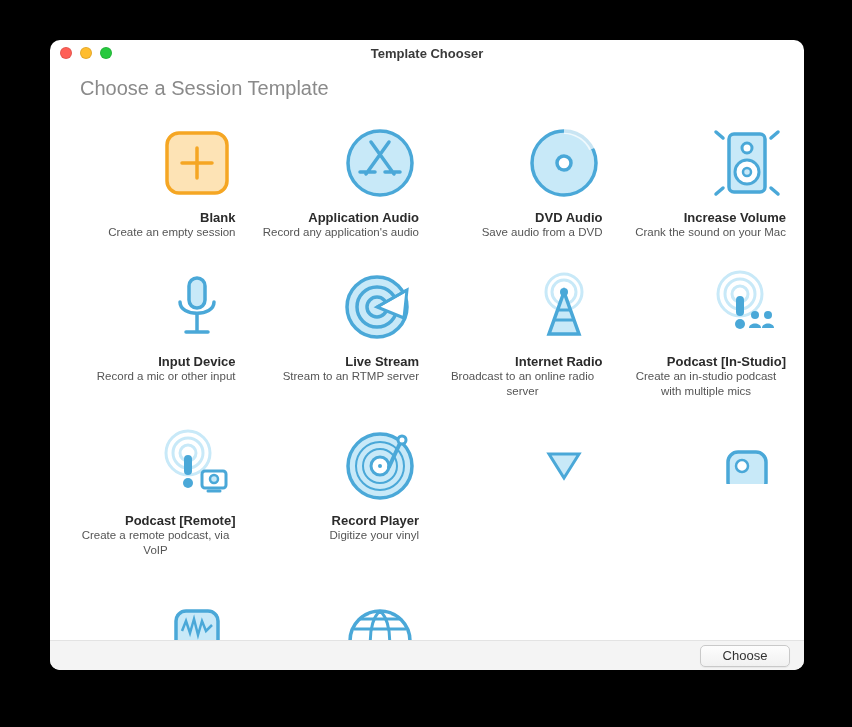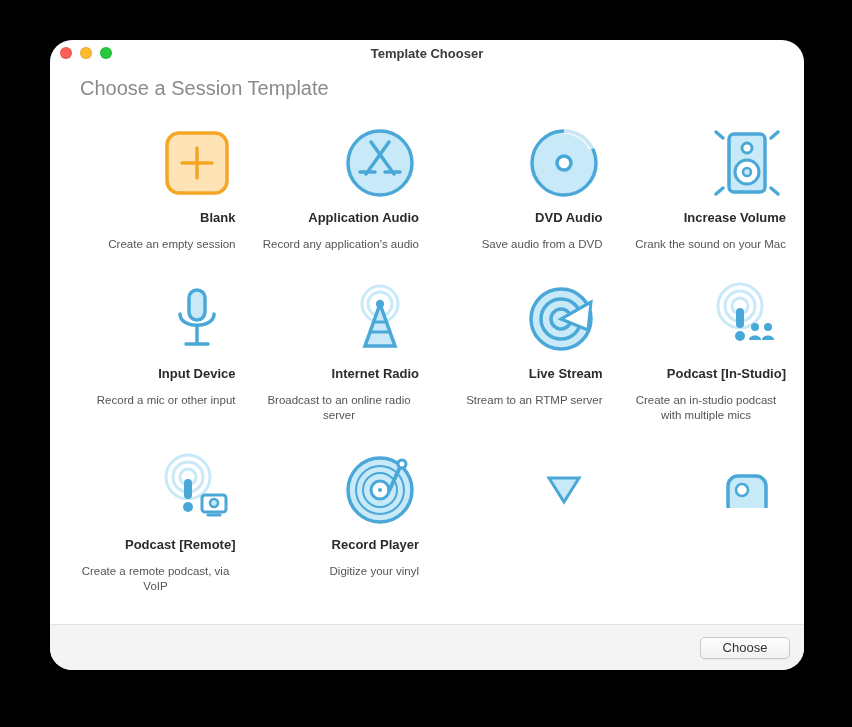--- a/index.html
+++ b/index.html
@@ -11,21 +11,21 @@
       position: relative;
       overflow: hidden;
     }
     .window {
       position: absolute;
       left: 50px;
       top: 40px;
       width: 754px;
       height: 630px;
       background: #fff;
-      border-radius: 22px;
+      border-radius: 10px;
       box-shadow: 0 20px 60px rgba(0,0,0,0.5);
       overflow: hidden;
       display: flex;
       flex-direction: column;
     }
     .titlebar {
       height: 27px;
       position: relative;
       display: flex;
       align-items: center;
@@ -99,26 +99,26 @@
     }
     .card-title {
       font-size: 13px;
       font-weight: 600;
       color: #2b2b2b;
       margin-top: 8px;
     }
     .card-desc {
       font-size: 11.5px;
       color: #555;
-      margin-top: 12px;
+      margin-top: 0;
       line-height: 1.3;
       max-width: 160px;
     }
     .footer {
-      height: 46px;
+      height: 30px;
       border-top: 1px solid #e3e3e3;
       background: #f4f4f4;
       display: flex;
       align-items: center;
       justify-content: flex-end;
       padding: 0 14px;
       flex-shrink: 0;
     }
     .choose-btn {
       min-width: 90px;
@@ -203,42 +203,42 @@
         <path d="M22 34 C22 49 56 49 56 34" stroke="#4aa8d8" stroke-width="3.5" stroke-linecap="round" stroke-linejoin="round" fill="none"></path>
         <path d="M39 46 V62 M28 64 H50" stroke="#4aa8d8" stroke-width="3.5" stroke-linecap="round" stroke-linejoin="round" fill="none"></path>
       </svg>
             </div>
             <div class="card-title">Input Device</div>
             <div class="card-desc">Record a mic or other input</div>
           </div>
           <div class="card">
             <div class="icon-wrap">
               <svg width="78" height="78" viewBox="0 0 78 78">
+        <circle cx="36" cy="39" r="30" fill="#c8e9f8" stroke="#4aa8d8" stroke-width="3.5"></circle>
+        <circle cx="36" cy="39" r="20" fill="none" stroke="#4aa8d8" stroke-width="3.5"></circle>
+        <circle cx="36" cy="39" r="10" fill="none" stroke="#4aa8d8" stroke-width="3.5"></circle>
+        <path d="M36 39 L66 22 L63 50 Z" fill="#fff" stroke="#4aa8d8" stroke-width="3"></path>
+        <path d="M36 39 L66 22" stroke="#4aa8d8" stroke-width="3"></path>
+      </svg>
+            </div>
+            <div class="card-title">Live Stream</div>
+            <div class="card-desc">Stream to an RTMP server</div>
+          </div>
+          <div class="card">
+            <div class="icon-wrap">
+              <svg width="78" height="78" viewBox="0 0 78 78">
         <circle cx="39" cy="24" r="18" fill="none" stroke="#c8e9f8" stroke-width="3"></circle>
         <circle cx="39" cy="24" r="12" fill="none" stroke="#c8e9f8" stroke-width="3"></circle>
         <circle cx="39" cy="24" r="4" fill="#4aa8d8"></circle>
         <path d="M39 24 L24 66 H54 Z" fill="#c8e9f8" stroke="#4aa8d8" stroke-width="3.5"></path>
         <path d="M29 52 L49 52 M32 42 L46 42" stroke="#4aa8d8" stroke-width="3" fill="none"></path>
       </svg>
             </div>
             <div class="card-title">Internet Radio</div>
             <div class="card-desc">Broadcast to an online radio server</div>
-          </div>
-          <div class="card">
-            <div class="icon-wrap">
-              <svg width="78" height="78" viewBox="0 0 78 78">
-        <circle cx="36" cy="39" r="30" fill="#c8e9f8" stroke="#4aa8d8" stroke-width="3.5"></circle>
-        <circle cx="36" cy="39" r="20" fill="none" stroke="#4aa8d8" stroke-width="3.5"></circle>
-        <circle cx="36" cy="39" r="10" fill="none" stroke="#4aa8d8" stroke-width="3.5"></circle>
-        <path d="M36 39 L66 22 L63 50 Z" fill="#fff" stroke="#4aa8d8" stroke-width="3"></path>
-        <path d="M36 39 L66 22" stroke="#4aa8d8" stroke-width="3"></path>
-      </svg>
-            </div>
-            <div class="card-title">Live Stream</div>
-            <div class="card-desc">Stream to an RTMP server</div>
           </div>
           <div class="card">
             <div class="icon-wrap">
               <svg width="78" height="78" viewBox="0 0 78 78">
         <circle cx="32" cy="26" r="22" fill="none" stroke="#c8e9f8" stroke-width="3"></circle>
         <circle cx="32" cy="26" r="15" fill="none" stroke="#c8e9f8" stroke-width="3"></circle>
         <circle cx="32" cy="26" r="8" fill="none" stroke="#c8e9f8" stroke-width="3"></circle>
         <rect x="28" y="28" width="8" height="20" rx="4" fill="#4aa8d8"></rect>
         <circle cx="32" cy="56" r="5" fill="#4aa8d8"></circle>
         <circle cx="47" cy="47" r="4" fill="#4aa8d8"></circle>

